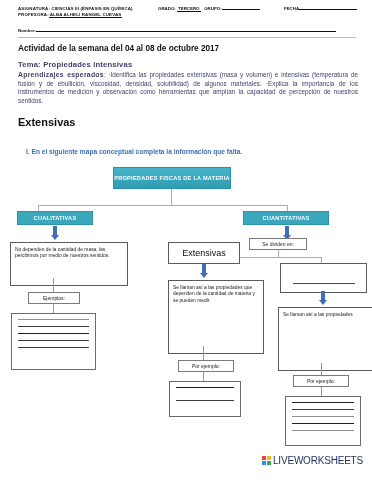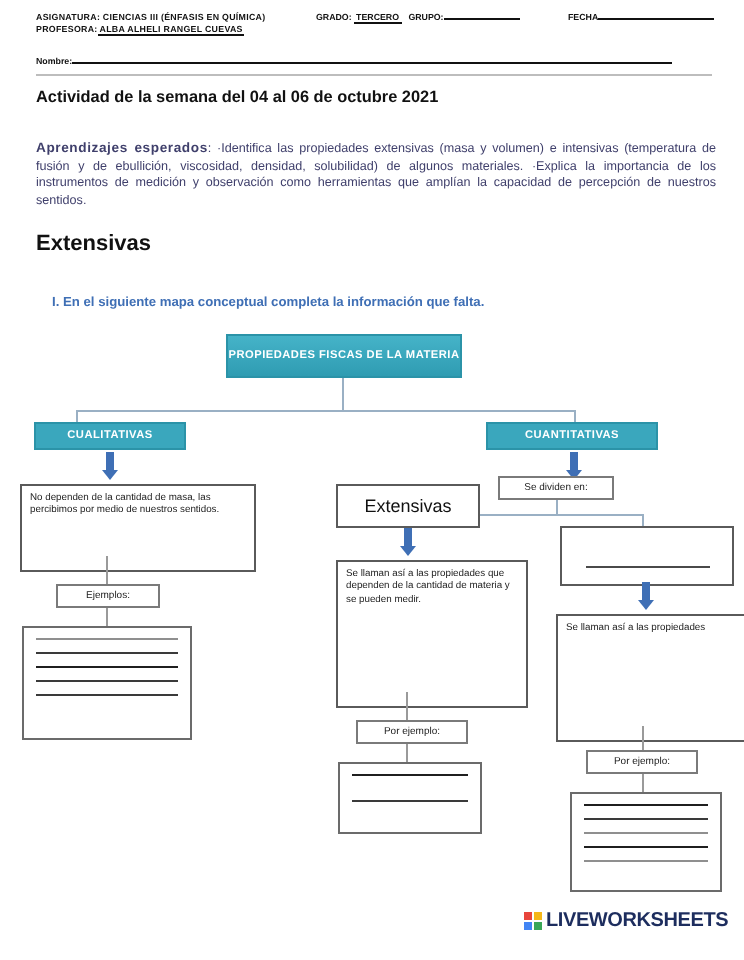--- a/index.html
+++ b/index.html
@@ -86,21 +86,21 @@
   .ansbox .ln{height:0;border-top:1.2px solid #3a3a3a;margin-bottom:6px;}
   .ansbox .ln.light{border-top-color:#8f8f8f;}
   .ansbox .ln.dark{border-top-color:#1f1f1f;border-top-width:1.6px;}
 
   .blankline{position:absolute;border-top:1px solid #4a4a4a;}
 
   
   .logo{position:absolute;left:262px;top:455px;display:flex;align-items:center;}
   .logo-grid{display:grid;grid-template-columns:repeat(2,4px);grid-template-rows:repeat(2,4px);gap:1px;margin-right:2px;}
   .logo-grid i{display:block;width:4px;height:4px;}
-  .logo-txt{font-size:10px;font-weight:bold;color:#1d2d5e;letter-spacing:-.2px;}
+  .logo-txt{font-size:10px;font-weight:normal;color:#1d2d5e;letter-spacing:-.2px;}
 </style>
 </head>
 <body>
 
 <div class="page">
 
   <div class="hdr">
     <div class="hdr-row">
       <div class="hdr-left">
         <div class="hdr-l1">ASIGNATURA: CIENCIAS III (ÉNFASIS EN QUÍMICA)</div>
@@ -117,22 +117,26 @@
     <div class="hdr-fecha">
       <span>FECHA</span><span class="blank" style="width:58px"></span>
     </div>
   </div>
 
   <div class="nombre">
     <span>Nombre:</span><span class="blank"></span>
   </div>
   <div class="rule"></div>
 
-  <div class="semana">Actividad de la semana del 04 al 06 de octubre 2021</div>
-
+  <div class="semana">Actividad de la semana del 04 al 08 de octubre 2017</div>
+
+  <div class="tema">
+    <span>Tema:</span>
+    <span class="tema-val">Propiedades intensivas</span>
+  </div>
 
   <div class="apr">
     <b>Aprendizajes esperados</b><span>: ·Identifica las propiedades extensivas (masa y volumen) e intensivas (temperatura de fusión y de ebullición, viscosidad, densidad, solubilidad) de algunos materiales. ·Explica la importancia de los instrumentos de medición y observación como herramientas que amplían la capacidad de percepción de nuestros sentidos.</span>
   </div>
 
   <div class="actividad">Extensivas</div>
   <div class="instruccion">I. En el siguiente mapa conceptual completa la información que falta.</div>
 
   <div class="map">
 

